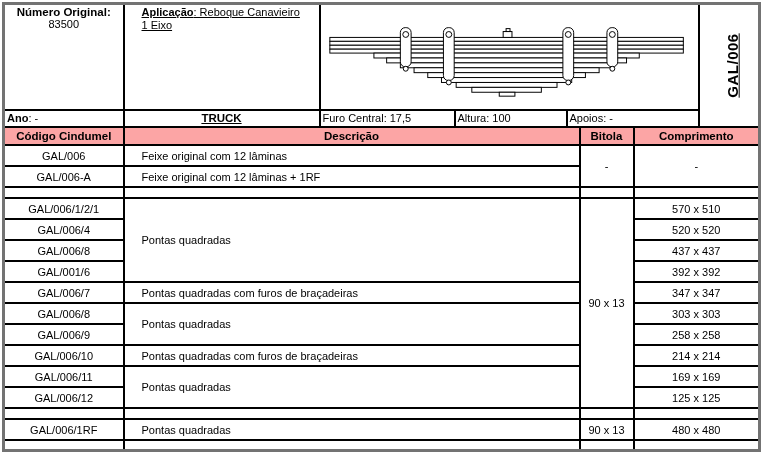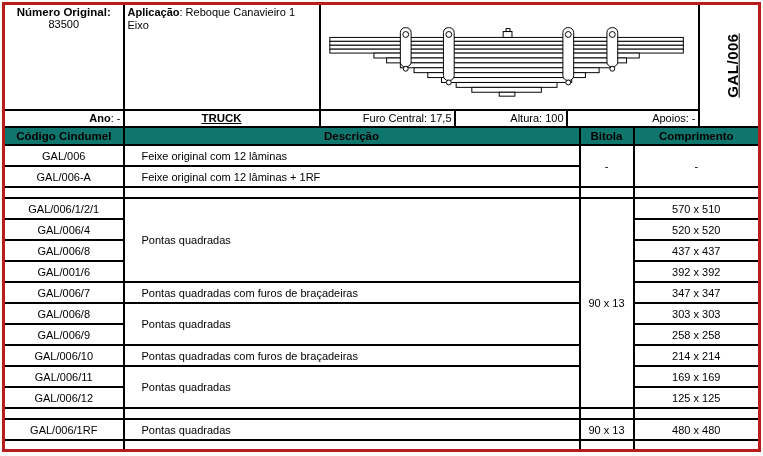--- a/index.html
+++ b/index.html
@@ -8,53 +8,53 @@
     font-family: "Liberation Sans", sans-serif;
     color: #000;
     overflow: hidden;
   }
   .sheet { padding: 2px 2px; }
   table.main {
     border-collapse: collapse;
     table-layout: fixed;
     width: 757px;
     height: 450px;
-    border: 3px solid #b91c1c;
+    border: 3px solid #737373;
   }
   td {
     border: 2px solid #000;
     font-size: 11px;
     padding: 0 2px;
     overflow: hidden;
     white-space: nowrap;
     vertical-align: middle;
   }
   
   td.numero-cell { vertical-align: top; text-align: center; padding-top: 1px; }
   .numero-label { font-weight: bold; font-size: 11.5px; }
   .numero-value { font-size: 11px; }
-  td.aplicacao-cell { vertical-align: top; white-space: normal; padding: 1px 3px; line-height: 1.15; }
+  td.aplicacao-cell { vertical-align: top; white-space: normal; padding: 1px 17px; line-height: 1.15; text-decoration: underline; }
   .bold-label { font-weight: bold; }
   td.drawing-cell { padding: 0; vertical-align: middle; }
   td.gal-cell { text-align: center; vertical-align: middle; padding: 0; }
   .gal-text {
     display: inline-block;
     transform: rotate(-90deg);
     font-weight: bold;
     font-size: 15px;
     text-decoration: underline;
     letter-spacing: 0.5px;
     white-space: nowrap;
   }
-  td.center { text-align: right; }
+  td.center { text-align: left; }
   td.truck-cell { text-align: center; }
   .truck-text { font-weight: bold; text-decoration: underline; font-size: 11.5px; margin-top: 16px; }
   
   tr.hdr td {
-    background: #0f766e;
+    background: #fca5a5;
     font-weight: bold;
     text-align: center;
     font-size: 11.5px;
   }
   
   td.code-cell { text-align: center; }
   td.desc-cell { text-align: left; padding-left: 17px; white-space: normal; line-height: 1.1; }
   td.val-cell { text-align: center; }
   svg { display: block; }
 </style>

